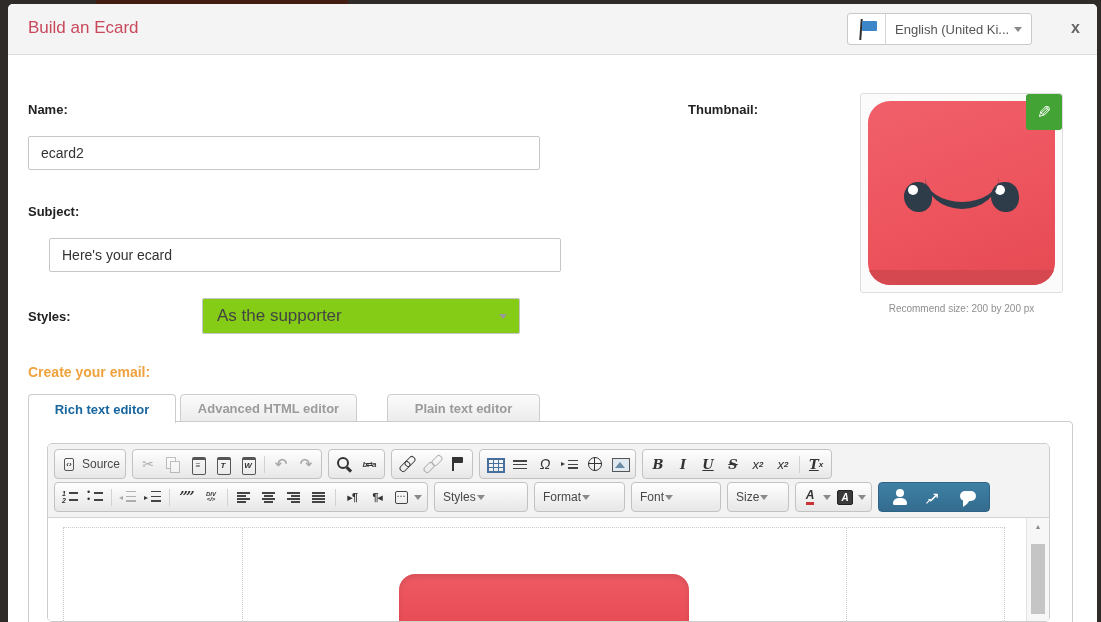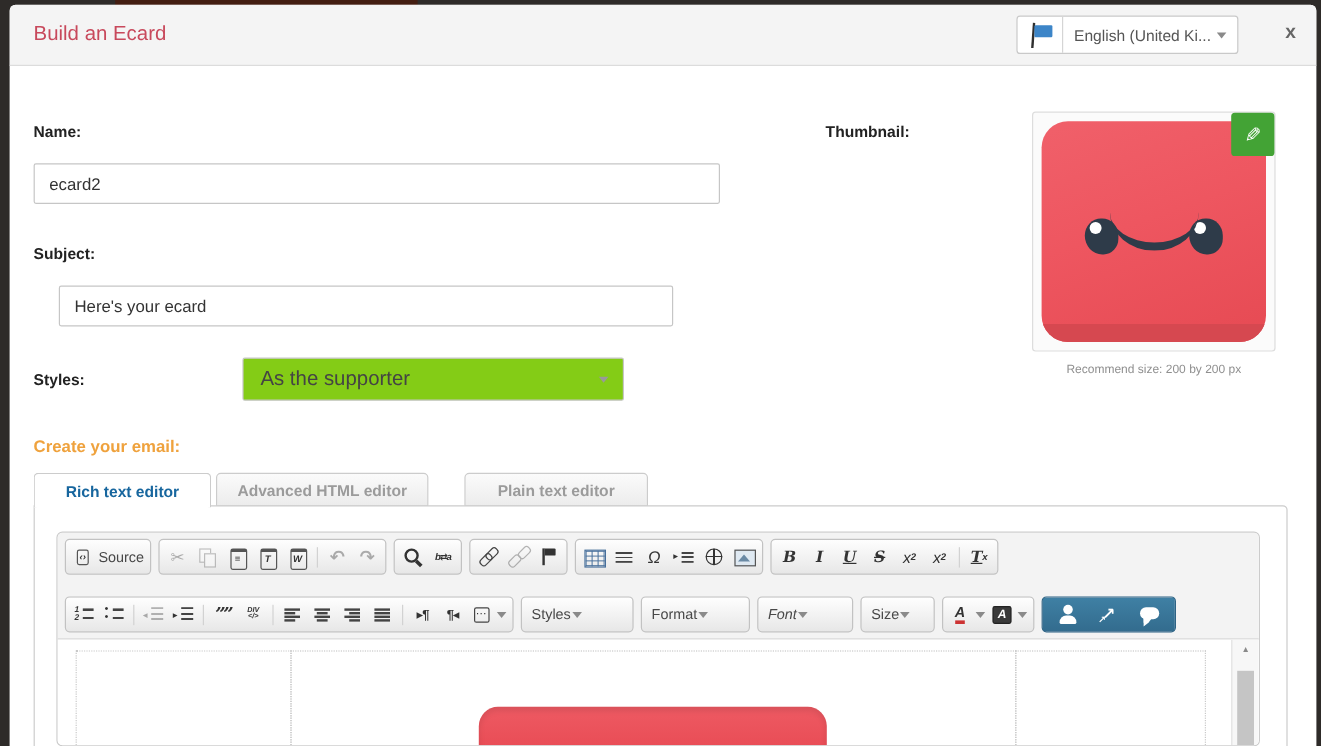--- a/index.html
+++ b/index.html
@@ -36,21 +36,21 @@
   .smile{position:absolute;left:50%;top:38%;transform:translateX(-50%);width:74px;height:38px;border-bottom:7px solid var(--eye-dark);border-radius:0 0 55% 55%/0 0 92% 92%}
   .editbtn{position:absolute;right:0;top:0;width:36px;height:36px;background:var(--edit-green);border:none;border-radius:3px;color:#fff;cursor:pointer}
   .editbtn::before{content:"✎";font-size:17px;display:inline-block;transform:scaleX(-1)}
   .hint{position:absolute;left:852px;top:299px;width:203px;text-align:center;font-size:10px;color:#8f8f8f}
   .heading{position:absolute;left:20px;top:360px;font-size:14px;font-weight:700;color:var(--heading-orange)}
   .tab{position:absolute;top:390px;height:28px;border:1px solid #ccc;border-radius:4px 4px 0 0;display:flex;align-items:center;justify-content:center;font-size:13px;font-weight:700;cursor:pointer}
   .tab.inactive{background:linear-gradient(#fbfbfb,#ececec);color:#9b9b9b}
   .tab.active{background:#fff;border-bottom:none;color:var(--tab-blue);height:29px;z-index:3}
   .panel{position:absolute;left:20px;top:417px;width:1045px;height:220px;border:1px solid #ccc;background:#fff;border-radius:0 4px 0 0}
   .editor{position:absolute;left:39px;top:439px;width:1003px;height:179px;border:1px solid #ccc;border-radius:5px;overflow:hidden;background:#fff;display:flex;flex-direction:column;z-index:2}
-  .toolbar{background:#f3f3f3;border-bottom:1px solid #d4d4d4;padding:5px 6px;display:flex;flex-direction:column;gap:18px;flex:none}
+  .toolbar{background:#f3f3f3;border-bottom:1px solid #d4d4d4;padding:5px 6px;display:flex;flex-direction:column;gap:3px;flex:none}
   .tb-row{display:flex;gap:6px;align-items:center;white-space:nowrap}
   .tb-group{display:inline-flex;align-items:center;height:30px;padding:0 3px;border:1px solid #c2c2c2;border-radius:4px;background:linear-gradient(#fefefe,#e7e7e7);gap:1px;flex:none}
   .tb-group.blue{background:linear-gradient(#3f80a4,#336c8e);border-color:#2d6385;gap:10px;padding:0 9px}
   .tb-group.combo{justify-content:flex-start;padding:0 8px;font-size:12px;color:#484848;cursor:pointer}
   .tb-sep{width:1px;height:17px;background:#d2d2d2;margin:0 3px;align-self:center}
   .tbtn{display:inline-flex;align-items:center;justify-content:center;min-width:24px;height:26px;border-radius:2px;cursor:pointer;position:relative;gap:4px;padding:0 2px}
   .tbtn.dis{opacity:.38;cursor:default}
   .tbtn-label{font-size:12px;color:#484848}
   .tbi{position:relative;display:inline-flex;align-items:center;justify-content:center;width:18px;height:18px;font-size:13px;color:#333}
   .serif{font-family:"DejaVu Serif","Liberation Serif",serif;font-weight:700;font-size:13px}
@@ -131,21 +131,21 @@
             <i class="flagpole"></i>
             <i class="flagrect"></i>
           </span>
         <span class="langtext">English (United Ki...</span>
         <i class="caret"></i>
       </div>
       <div class="mclose">x</div>
     </div>
 
     <div class="flabel" style="left:20px;top:98px">Name:</div>
-    <input class="txt" style="left: 20px; top: 132px; width: 572px;" value="ecard2">
+    <input class="txt" style="left: 20px; top: 132px; width: 512px;" value="ecard2">
 
     <div class="flabel" style="left:20px;top:200px">Subject:</div>
     <input class="txt" style="left: 20px; top: 234px; width: 512px; margin-left: 21px;" value="Here's your ecard">
 
     <div class="flabel" style="left:20px;top:305px">Styles:</div>
     <div class="sendsel">
       <span>As the supporter</span>
       <i class="caret"></i>
     </div>
 
@@ -340,21 +340,21 @@
               </span>
             </div>
             <div class="tb-group combo" style="width: 94px;">
               <span class="combo-label">Styles</span>
               <i class="caret"></i>
             </div>
             <div class="tb-group combo" style="width: 91px;">
               <span class="combo-label">Format</span>
               <i class="caret"></i>
             </div>
-            <div class="tb-group combo" style="width: 80px; font-style: italic;">
+            <div class="tb-group combo" style="width: 90px;">
               <span class="combo-label">Font</span>
               <i class="caret"></i>
             </div>
             <div class="tb-group combo" style="width: 62px;">
               <span class="combo-label">Size</span>
               <i class="caret"></i>
             </div>
             <div class="tb-group">
               <span class="tbtn">
                 <i class="tbi ic-text-color"></i>

